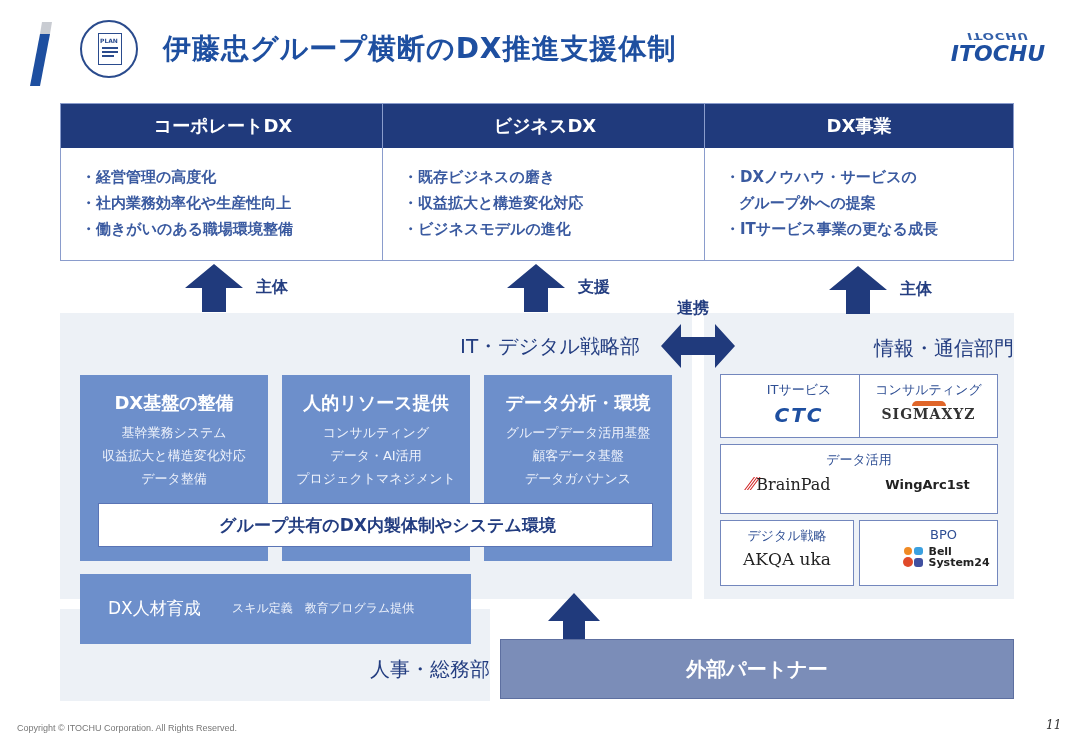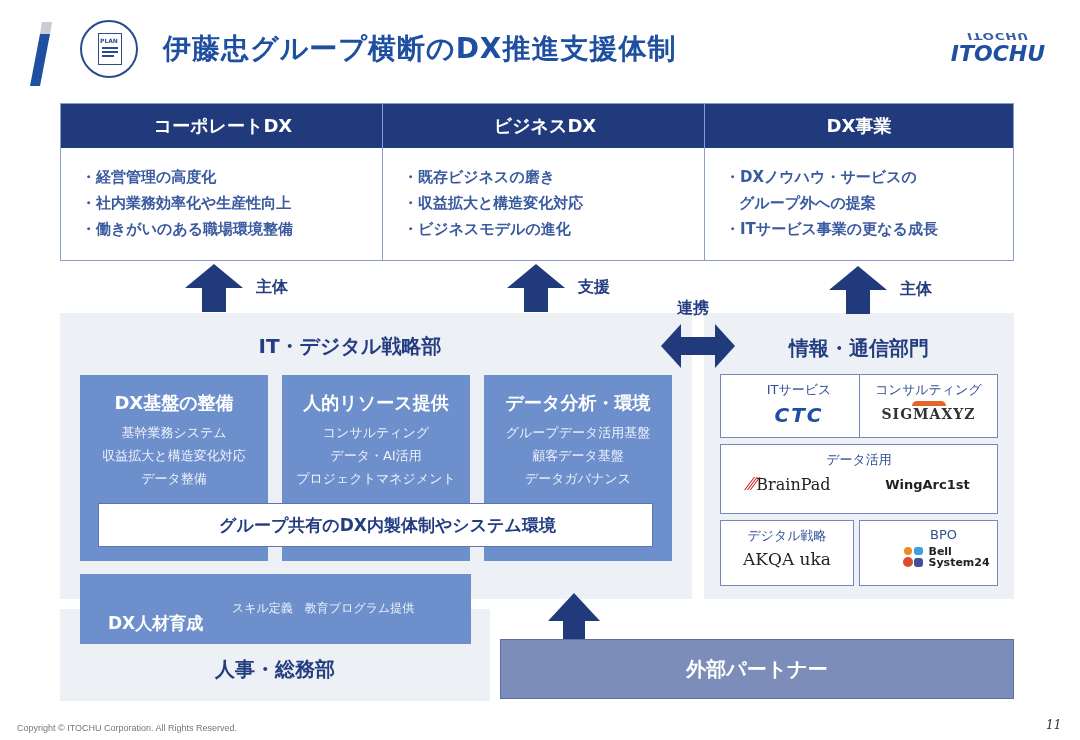--- a/index.html
+++ b/index.html
@@ -27,21 +27,21 @@
   .topbox ul { list-style: none; margin: 0; padding: 16px 0 0 20px; }
   .topbox li { font-size: 15px; font-weight: bold; color: #3a5aa0; line-height: 26px; }
   .topbox li.cont { padding-left: 14px; }
 
   
   .up-arrow { width: 58px; height: 48px; }
   .arrow-label { font-size: 16px; font-weight: bold; color: #233d80; }
 
   
   .panel { background: #edf1f6; }
-  .panel-title { font-size: 20px; font-weight: bold; color: #233d80; text-align: center; }
+  .panel-title { font-size: 20px; font-weight: normal; color: #233d80; text-align: right; }
   .blue-box { background: #6d8fcb; color: #fff; text-align: center; }
   .blue-box .bt { font-size: 18px; font-weight: bold; margin-top: 16px; }
   .blue-box .bi { font-size: 13px; line-height: 23px; color: #eef2fb; }
   .white-bar { background: #fff; border: 1.5px solid #5a74b5; box-sizing: border-box; font-size: 17px; font-weight: bold; color: #233d80; text-align: center; padding-left: 24px; }
 
   .co-box { background: #fff; border: 1.5px solid #7387bd; box-sizing: border-box; text-align: center; }
   .co-cat { font-size: 13px; color: #2f4f94; margin-top: 6px; }
   .co-logo { margin-top: 4px; font-weight: bold; text-align: center; }
 
   .hr-box { background: #6d8fcb; color: #fff; }
@@ -140,21 +140,21 @@
   <div class="bt">データ分析・環境</div>
   <div style="margin-top:6px;">
     <div class="bi">グループデータ活用基盤</div>
     <div class="bi">顧客データ基盤</div>
     <div class="bi">データガバナンス</div>
   </div>
 </div>
 <div class="abs white-bar" style="left:98px; top:503px; width:555px; height:44px; line-height:42px;">グループ共有のDX内製体制やシステム環境</div>
 
 <div class="abs hr-box" style="left:80px; top:574px; width:391px; height:70px;">
-  <span style="position:absolute; left:28px; top:23px; font-size:17px; font-weight:bold;margin-top:15px;">DX人材育成</span>
+  <span style="position:absolute; left:28px; top:23px; font-size:17px; font-weight:normal;">DX人材育成</span>
   <span style="position:absolute; left:152px; top:26px; font-size:12px; color:#eef2fb;">スキル定義　教育プログラム提供</span>
 </div>
 <div class="abs panel-title" style="left:60px; top:656px; width:430px;">人事・総務部</div>
 
 <svg class="abs up-arrow" style="left:548px; top:593px; width:52px; height:48px;" viewBox="0 0 52 48">
   <polygon points="26,0 52,28 37,28 37,48 15,48 15,28 0,28" fill="#203a7c"></polygon>
 </svg>
 <div class="abs ext-box" style="left:500px; top:639px; width:514px; height:60px; line-height:58px;">外部パートナー</div>
 
 <div class="abs panel-title" style="left:704px; top:335px; width:310px;">情報・通信部門</div>

